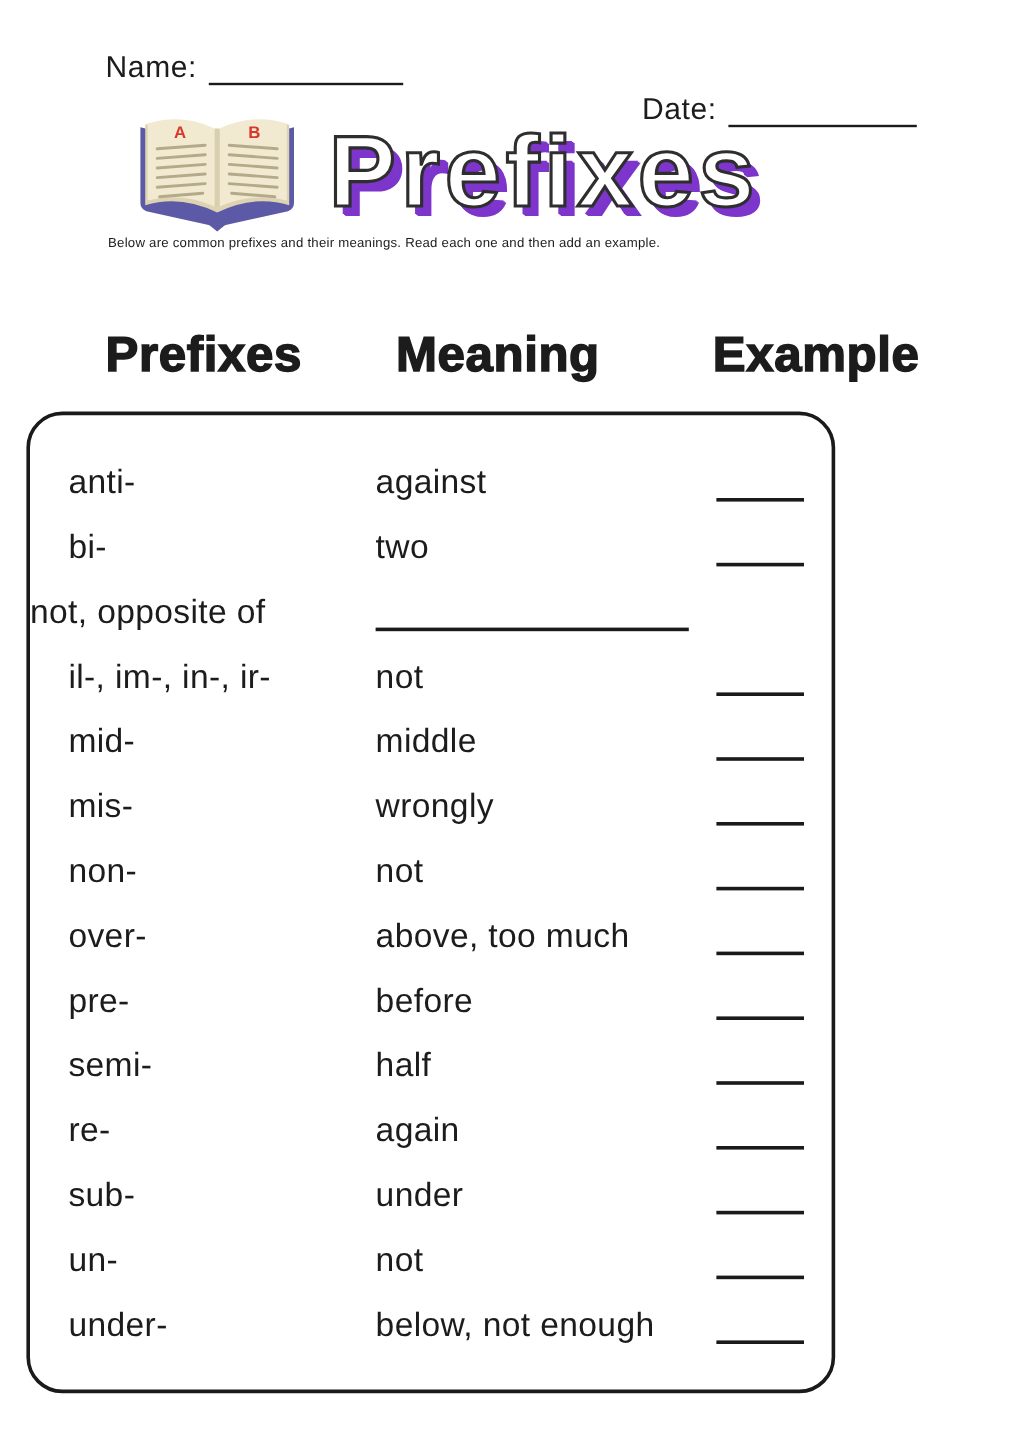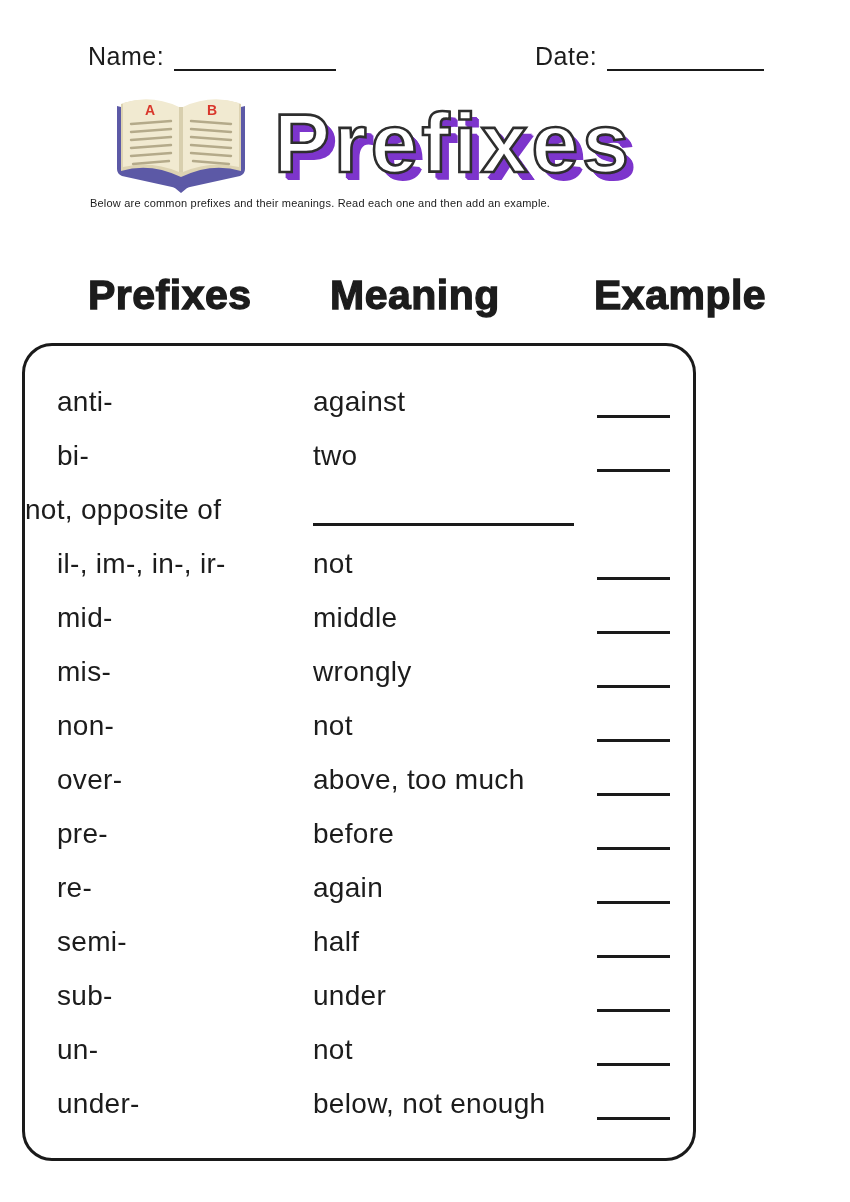--- a/index.html
+++ b/index.html
@@ -16,21 +16,21 @@
   }
   *{box-sizing:border-box;margin:0;padding:0;}
   html,body{background:#ffffff;}
   body{font-family:"Liberation Sans","DejaVu Sans",sans-serif;color:var(--text);}
   .page{position:relative;width:850px;height:1202px;background:#fff;overflow:hidden;}
 
   
   .top-fields{position:absolute;top:42px;left:0;width:100%;height:34px;}
   .field{position:absolute;display:flex;align-items:flex-end;font-size:25px;letter-spacing:.5px;}
   .field-name{left:88px;}
-  .field-date{left:535px;}
+  .field-date{left:535px;margin-top:35px;}
   .blank{display:inline-block;border-bottom:2.5px solid var(--line);height:26px;}
   .name-blank{width:162px;margin-left:10px;}
   .date-blank{width:157px;margin-left:10px;}
 
   
   .title-band{position:absolute;top:92px;left:110px;display:flex;align-items:center;}
   .book-icon{width:142px;height:102px;flex:0 0 auto;}
   .bubble-title{
     margin-left:22px;
     font-size:84px;
@@ -188,36 +188,36 @@
 
     <div class="t-row">
       <span class="t-prefix">pre-</span>
       <span class="t-meaning">before</span>
       <span class="t-example">
         <span class="example-blank"></span>
       </span>
     </div>
 
     <div class="t-row">
+      <span class="t-prefix">semi-</span>
+      <span class="t-meaning">half</span>
+      <span class="t-example">
+        <span class="example-blank"></span>
+      </span>
+    </div>
+
+    <div class="t-row">
       <span class="t-prefix">re-</span>
       <span class="t-meaning">again</span>
       <span class="t-example">
         <span class="example-blank"></span>
       </span>
     </div>
 
     <div class="t-row">
-      <span class="t-prefix">semi-</span>
-      <span class="t-meaning">half</span>
-      <span class="t-example">
-        <span class="example-blank"></span>
-      </span>
-    </div>
-
-    <div class="t-row">
       <span class="t-prefix">sub-</span>
       <span class="t-meaning">under</span>
       <span class="t-example">
         <span class="example-blank"></span>
       </span>
     </div>
 
     <div class="t-row">
       <span class="t-prefix">un-</span>
       <span class="t-meaning">not</span>

